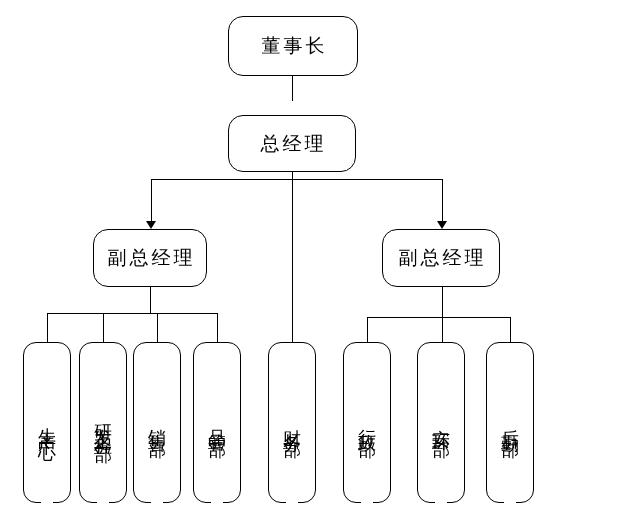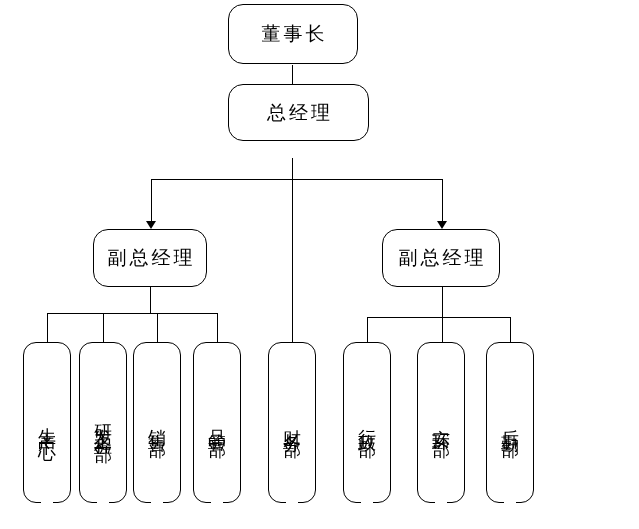--- a/index.html
+++ b/index.html
@@ -76,25 +76,25 @@
   <div class="line" style="left:47px; top:313px; width:1px; height:29px;"></div>
   <div class="line" style="left:103px; top:313px; width:1px; height:29px;"></div>
   <div class="line" style="left:157px; top:313px; width:1px; height:29px;"></div>
   <div class="line" style="left:217px; top:313px; width:1px; height:29px;"></div>
 
   <div class="line" style="left:442px; top:287px; width:1px; height:55px;"></div>
   <div class="line" style="left:367px; top:317px; width:143px; height:1px;"></div>
   <div class="line" style="left:367px; top:317px; width:1px; height:25px;"></div>
   <div class="line" style="left:510px; top:317px; width:1px; height:25px;"></div>
 
-  <div class="node node-h" style="left:228px; top:4px; width:130px; height:60px;">
+  <div class="node node-h" style="left:228px; top:16px; width:130px; height:60px;">
     <span>董事长</span>
   </div>
 
-  <div class="node node-h" style="left:228px; top:84px; width:141px; height:57px;">
+  <div class="node node-h" style="left:228px; top:115px; width:128px; height:57px;">
     <span>总经理</span>
   </div>
 
   <div class="node node-h" style="left:93px; top:229px; width:114px; height:58px;">
     <span>副总经理</span>
   </div>
   <div class="node node-h" style="left:382px; top:229px; width:118px; height:58px;">
     <span>副总经理</span>
   </div>
 

